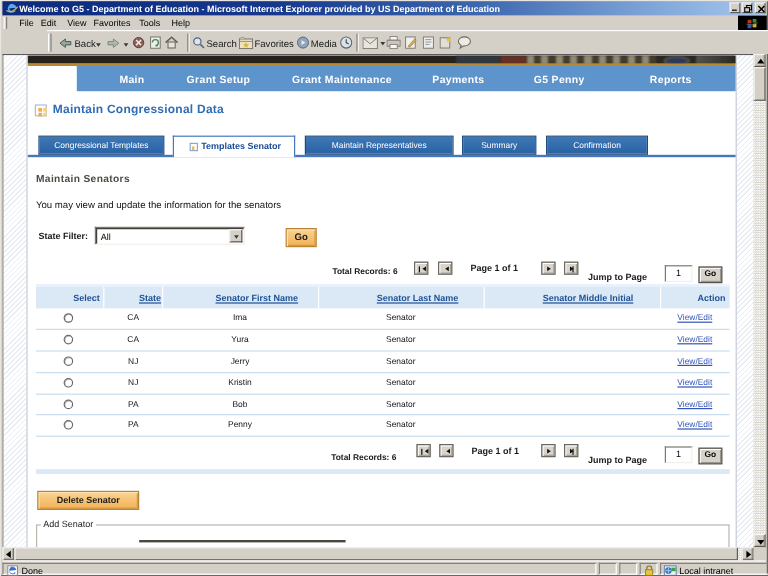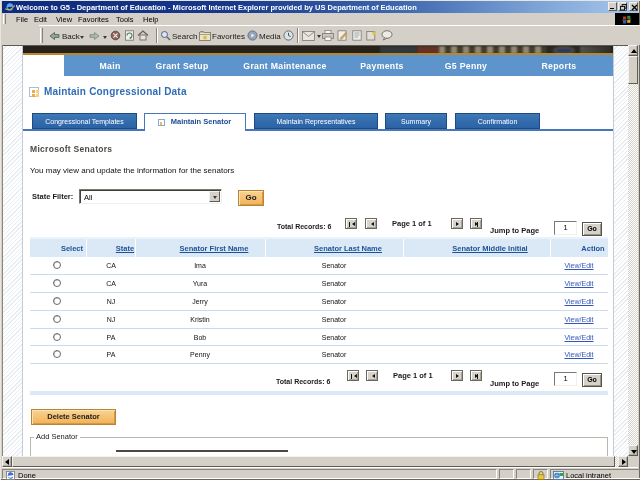--- a/index.html
+++ b/index.html
@@ -47,21 +47,21 @@
   .tab{position:absolute;top:67px;height:16px;background:linear-gradient(#3e78b6,#2a62a4);
     border:1px solid #1d4a80;color:#fff;font-size:7px;text-align:center;line-height:15px;white-space:nowrap;}
   #tab-active{position:absolute;top:66.5px;height:18px;background:#fff;border:1px solid #4677bd;
     border-bottom:none;color:#1b4c94;font-size:7.5px;font-weight:bold;text-align:center;line-height:16px;z-index:2;white-space:nowrap;padding-left:12px;}
   #tabicon{position:absolute;left:13px;top:5px;width:7px;height:7px;border:1px solid #8ca8d0;background:#fff;}
   #tabicon i{position:absolute;left:0.5px;top:2.5px;width:2.5px;height:2.5px;background:#e8c050;}
   
   #sectitle{left:7px;top:98px;font-size:8.5px;font-weight:bold;color:#4c4a44;letter-spacing:.3px;}
   #instructions{left:7px;top:119.5px;font-size:8px;color:#111;}
   #filterlabel{left:9px;top:146px;font-size:7.5px;font-weight:bold;color:#1a1a1a;}
-  #stateselect{left:56px;top:143px;width:143px;height:15px;background:#fff;
+  #stateselect{left:56px;top:143px;width:125px;height:15px;background:#fff;
     border:1px solid;border-color:#7b786f #f2f0ea #f2f0ea #7b786f;box-shadow:inset 1px 1px 0 #434039;padding-left:44px;}
   #stateselect .val{position:absolute;left:4px;top:3px;font-size:7.5px;color:#000;}
   .selbtn{position:absolute;right:1px;top:1px;width:11px;height:11px;background:#d4d0c8;
     border:1px solid;border-color:#f4f2ee #5f5c56 #5f5c56 #f4f2ee;}
   .selbtn .ddarrow{left:2.5px;top:4px;}
   .orangebtn{position:absolute;background:linear-gradient(#f9d392,#f1b257);
     border:1px solid #b98434;box-shadow:inset 1px 1px 0 #fbe2b2,inset -1px -1px 0 #d9973f;
     color:#1c1c1c;font-weight:bold;text-align:center;}
   #gobtn{left:215px;top:144px;width:26px;height:16px;font-size:8px;line-height:14px;}
   #deletebtn{left:8px;top:363px;width:85px;height:16px;font-size:7.5px;line-height:14px;}
@@ -273,27 +273,27 @@
         <div class="q" style="left:5.5px;top:5.5px;background:#f8cf7c"></div>
       </div>
       <div id="pgtitle" class="abs">Maintain Congressional Data</div>
 
       <div id="tabline" class="abs"></div>
       <div class="tab" style="left:9px;width:105px">Congressional Templates</div>
       <div id="tab-active" style="left:121px;width:102px">
         <div id="tabicon">
             <i></i>
           </div>
-        <span>Maintain Senator</span>
+        <span>Templates Senator</span>
       </div>
       <div class="tab" style="left:231px;width:124px">Maintain Representatives</div>
       <div class="tab" style="left:362px;width:62px">Summary</div>
       <div class="tab" style="left:432px;width:85px">Confirmation</div>
 
-      <div id="sectitle" class="abs">Microsoft Senators</div>
+      <div id="sectitle" class="abs">Maintain Senators</div>
       <div id="instructions" class="abs">You may view and update the information for the senators</div>
 
       <div id="filterlabel" class="abs">State Filter:</div>
       <div id="stateselect" class="abs">
         <span class="val">All</span>
         <div class="selbtn">
             <div class="ddarrow"></div>
           </div>
       </div>
       <div id="gobtn" class="orangebtn">Go</div>

